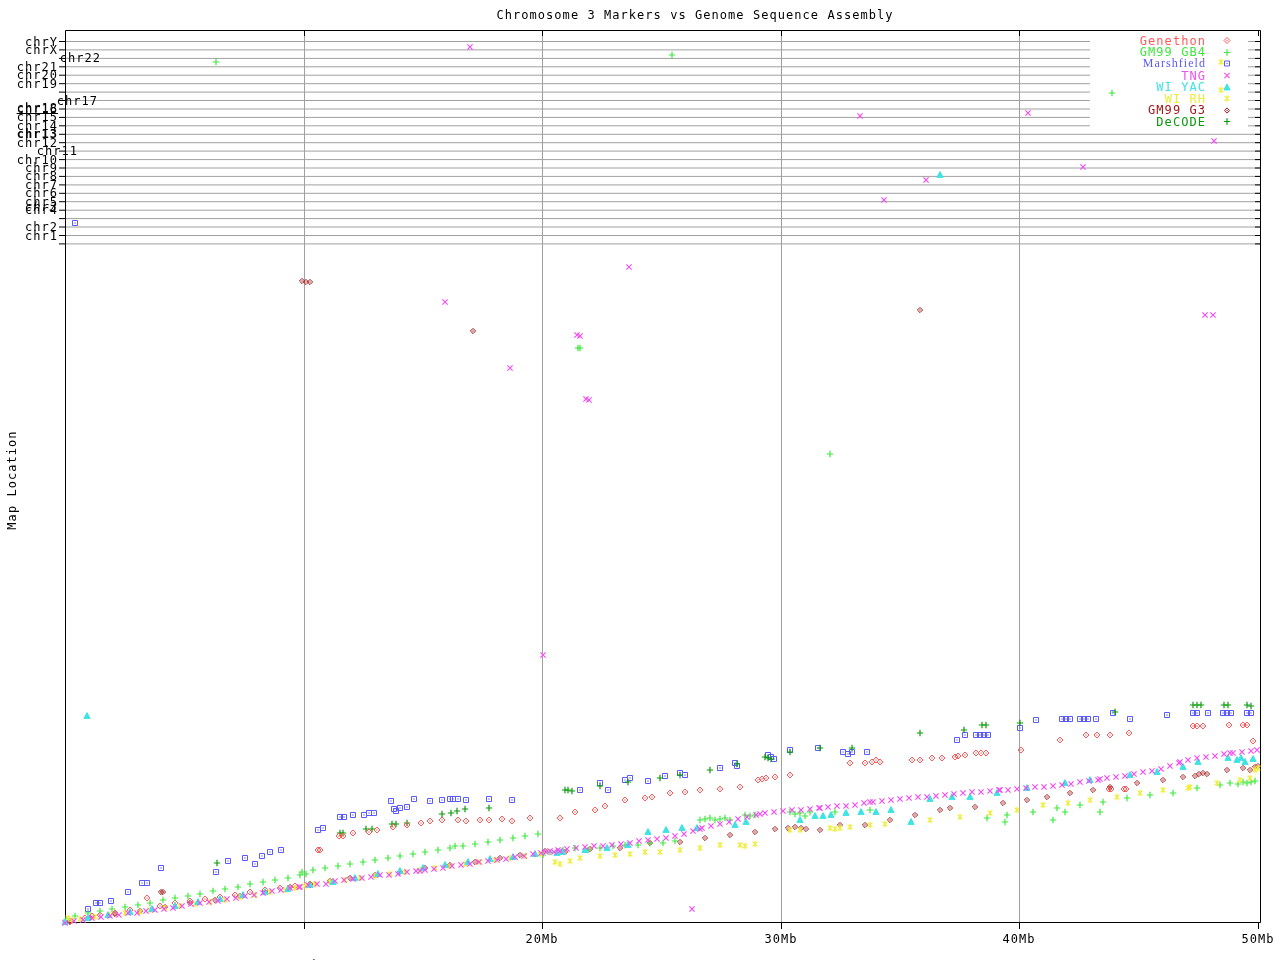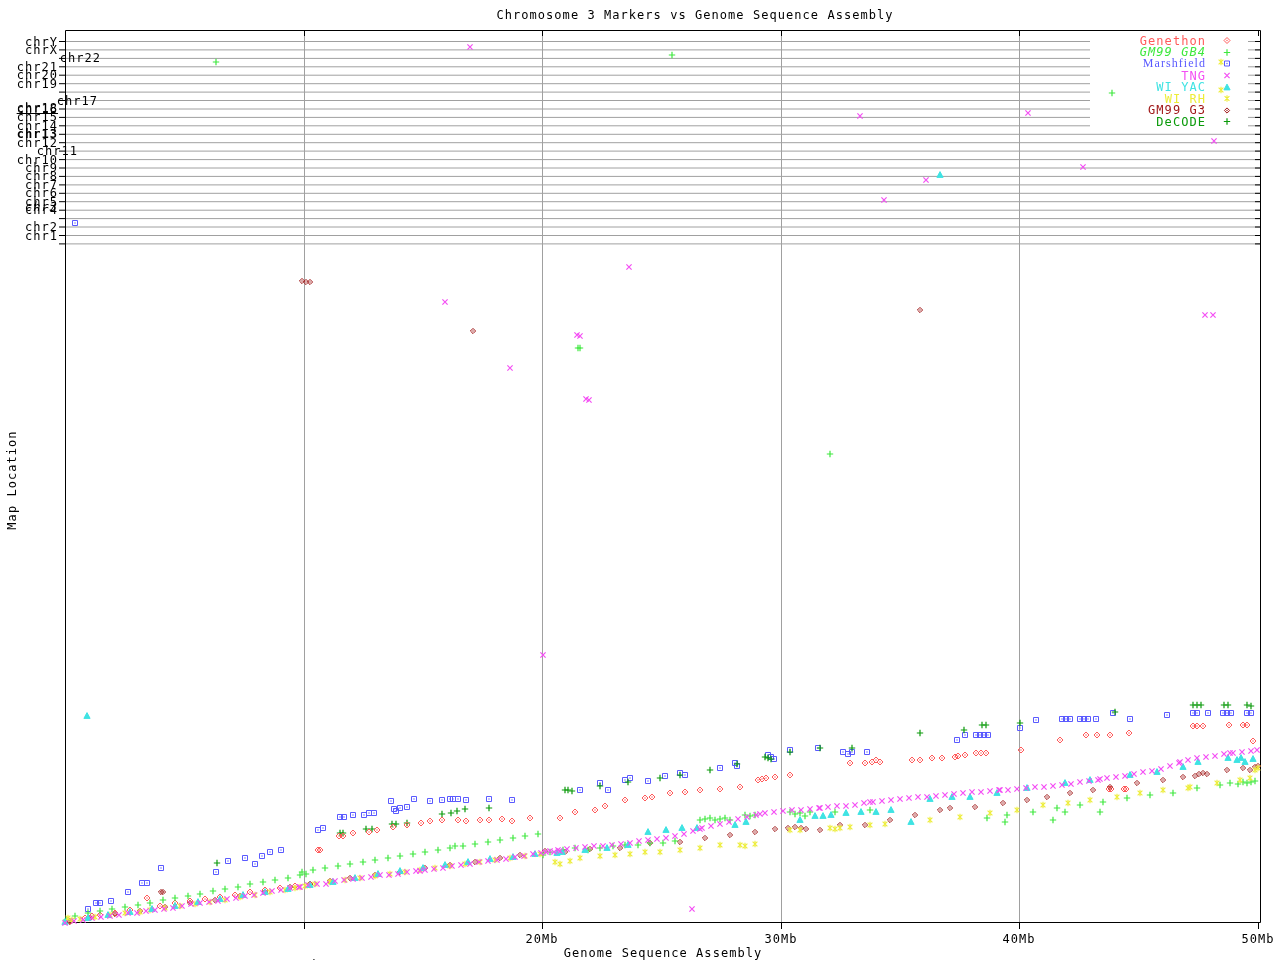--- a/index.html
+++ b/index.html
@@ -19,21 +19,20 @@
   #pts-svg{z-index:3;}
   .chr-label{position:absolute;left:0;width:58px;text-align:right;z-index:2;}
   .x-tick-label{position:absolute;width:64px;text-align:center;top:933px;}
 </style>
 </head>
 <body>
 <div id="page">
 
   <div id="chart-title" class="mono">Chromosome 3 Markers vs Genome Sequence Assembly</div>
   <div id="y-axis-title" class="mono">Map Location</div>
-  <div id="x-axis-title" class="mono">Genome Sequence Assembly</div>
 
   <svg id="base-svg" width="1280" height="960">
       <line x1="304.5" y1="30" x2="304.5" y2="923" stroke="#a0a0a0" stroke-width="1"></line>
       <line x1="542.5" y1="30" x2="542.5" y2="923" stroke="#a0a0a0" stroke-width="1"></line>
       <line x1="781.5" y1="30" x2="781.5" y2="923" stroke="#a0a0a0" stroke-width="1"></line>
       <line x1="1019.5" y1="30" x2="1019.5" y2="923" stroke="#a0a0a0" stroke-width="1"></line>
       <line x1="65" y1="41.5" x2="1261" y2="41.5" stroke="#a0a0a0" stroke-width="1"></line>
       <line x1="59" y1="41.5" x2="65" y2="41.5" stroke="#000" stroke-width="1"></line>
       <line x1="1255" y1="41.5" x2="1261" y2="41.5" stroke="#000" stroke-width="1"></line>
       <line x1="65" y1="49.9" x2="1261" y2="49.9" stroke="#a0a0a0" stroke-width="1"></line>
@@ -125,21 +124,21 @@
       <div class="legend-row">
         <span class="legend-label" style="color: rgb(255, 90, 90);">Genethon</span>
         <span class="legend-marker">
           <svg width="42" height="11">
             <path d="M21,2.5L24,5.5L21,8.5L18,5.5Z" stroke="#ff5a5a" fill="none" stroke-width="1"></path>
             <rect x="20.4" y="4.9" width="1.2" height="1.2" fill="#ff5a5a"></rect>
           </svg>
         </span>
       </div>
       <div class="legend-row">
-        <span class="legend-label" style="color: rgb(62, 232, 62); font-style: italic;">GM99 GB4</span>
+        <span class="legend-label" style="color: rgb(62, 232, 62);">GM99 GB4</span>
         <span class="legend-marker">
           <svg width="42" height="11">
             <path d="M17.8,5.5h6.4M21,2.3v6.4" stroke="#3ee83e" fill="none" stroke-width="1.2"></path>
           </svg>
         </span>
       </div>
       <div class="legend-row">
         <span class="legend-label" style="color: rgb(90, 90, 255); font-family: Liberation Serif, serif;">Marshfield</span>
         <span class="legend-marker">
           <svg width="42" height="11">

